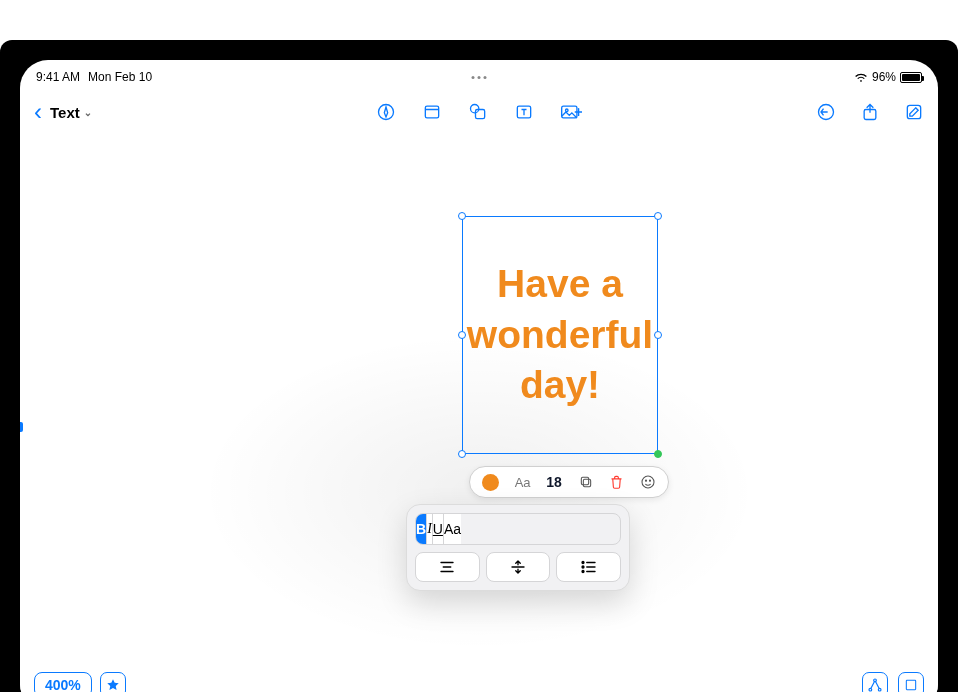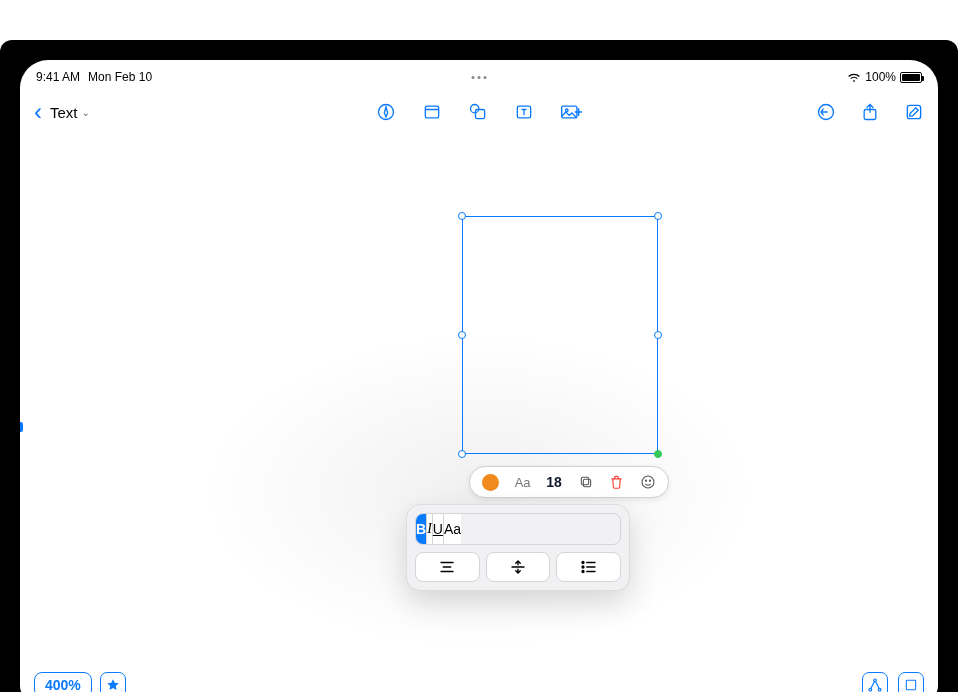--- a/index.html
+++ b/index.html
@@ -61,21 +61,21 @@
     position: absolute;
     top: 34px;
     left: 0; right: 0;
     height: 36px;
     display: flex;
     align-items: center;
     padding: 0 14px;
   }
   .tb-left { display:flex; align-items:center; gap:4px; }
   .chevron { color:#0a7aff; font-size:24px; font-weight:300; margin-right:4px; line-height:1;}
-  .title-pill { font-weight:400; font-size:15px; color:#000; display:flex; align-items:center; gap:4px;text-align:right; }
+  .title-pill { font-weight:700; font-size:15px; color:#000; display:flex; align-items:center; gap:4px;text-align:right; }
   .title-pill .caret { font-size:10px; color:#666; }
   .tb-center {
     position:absolute; left:50%; transform:translateX(-50%);
     display:flex; gap:26px; align-items:center;
   }
   .tb-right { margin-left:auto; display:flex; gap:24px; align-items:center; }
   .tb-icon { color:#0a7aff; display:flex; align-items:center; justify-content:center; }
   .tb-icon svg { stroke:#0a7aff; }
 
   
@@ -254,21 +254,21 @@
         <span class="dot"></span>
           <span class="dot"></span>
           <span class="dot"></span>
       </div>
       <div class="status-right">
         <span class="wifi-icon">
           <svg viewBox="0 0 16 12" width="14" height="10">
               <path d="M8 10.5a1 1 0 100-2 1 1 0 000 2zM3.5 6.2a6.5 6.5 0 019 0l-1.1 1.1a5 5 0 00-6.8 0L3.5 6.2zM1 3.7a10 10 0 0114 0l-1.1 1.1a8.5 8.5 0 00-11.8 0L1 3.7z" fill="#000"></path>
             </svg>
         </span>
-        <span>100%</span>
+        <span>96%</span>
         <span class="battery-icon">
           <span class="battery-fill"></span>
             <span class="battery-tip"></span>
         </span>
       </div>
     </div>
 
     <div class="app-toolbar">
       <div class="tb-left">
         <span class="chevron">‹</span>
@@ -331,20 +331,21 @@
             </svg>
         </span>
       </div>
     </div>
 
     <div class="canvas-area">
       <div class="edge-tick"></div>
       <div class="radial-shadow"></div>
 
       <div class="text-box">
+        <div class="content">Have a wonderful day!</div>
         <div class="handle tl"></div>
         <div class="handle tr"></div>
         <div class="handle bl"></div>
         <div class="handle br"></div>
         <div class="handle ml"></div>
         <div class="handle mr"></div>
       </div>
 
       <div class="editor-pill">
         <span class="color-dot"></span>

